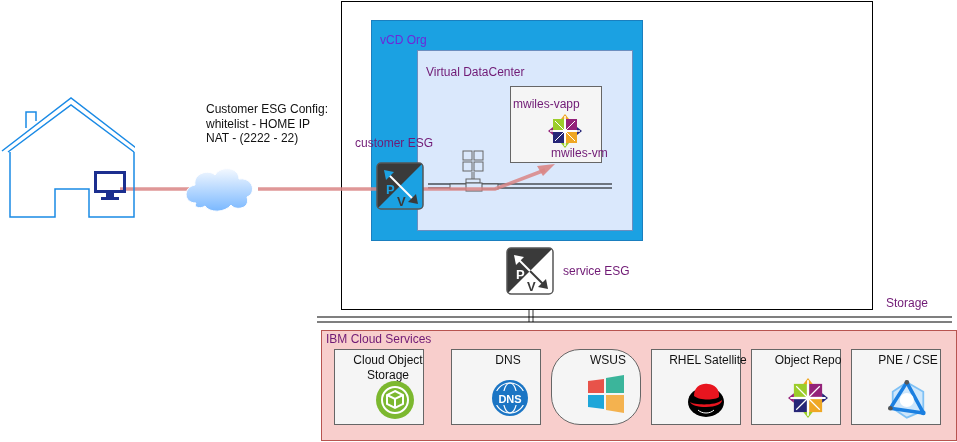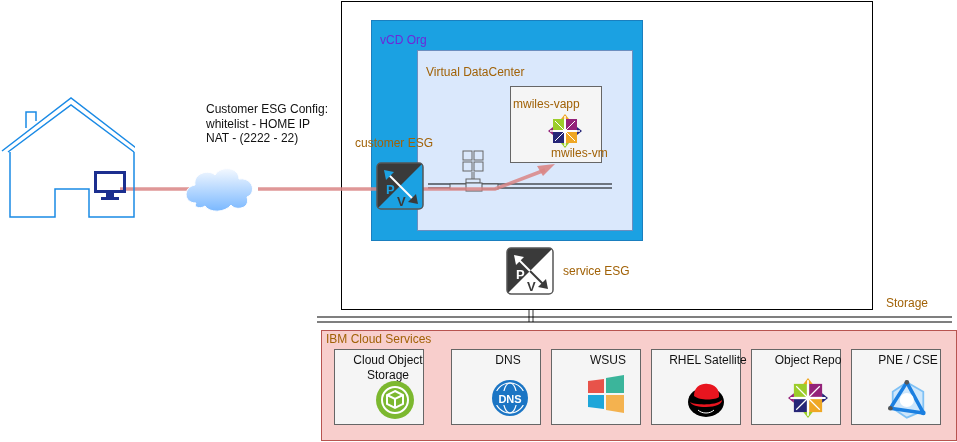--- a/index.html
+++ b/index.html
@@ -1,19 +1,19 @@
 <!DOCTYPE html>
 <html><head>
 <meta charset="utf-8">
 <style>
   html, body { margin:0; padding:0; background:#ffffff; }
   body { width:957px; height:442px; position:relative; overflow:hidden;
          font-family:"Liberation Sans", sans-serif; color:#111; }
   .abs { position:absolute; }
-  .lbl { position:absolute; font-size:12px; line-height:14px; white-space:nowrap; color:#a16207; }
+  .lbl { position:absolute; font-size:12px; line-height:14px; white-space:nowrap; color:#701a75; }
   #outer-box { left:341px; top:1px; width:530px; height:307px; border:1px solid #000; background:#fff; }
   #vcd-org { left:371px; top:20px; width:270px; height:219px; background:#1ba1e2; border:1px solid #1a7fbf; }
   #vdc { left:417px; top:50px; width:214px; height:179px; background:#dae8fc; border:1px solid #6c8ebf; }
   #vapp { left:510px; top:86px; width:90px; height:75px; background:#f5f5f5; border:1px solid #666; }
   #svc-panel { left:321px; top:330px; width:634px; height:109px; background:#f8cecc; border:1px solid #b85450; }
   .svc-card { position:absolute; top:349px; width:88px; height:74px; background:#f5f5f5; border:1px solid #666; }
   .svc-card .svc-label { position:absolute; left:14px; top:3px; font-size:12px; line-height:15px; white-space:normal; width:84px;text-align:center; }
   .svc-card .svc-icon { position:absolute; left:36px; top:26px; width:40px; height:40px; }
   #config-text { left:206px; top:102px; font-size:12px; line-height:14.5px; }
   .esg { position:absolute; width:48px; height:48px; }
@@ -174,21 +174,21 @@
   <div class="svc-label">DNS</div>
   <svg class="svc-icon" style="left:38px;top:28px;" viewBox="0 0 40 40">
     <circle cx="20" cy="20" r="18" fill="#1b75c4"></circle>
     <circle cx="20" cy="20" r="15" fill="none" stroke="#fff" stroke-width="1.2"></circle>
     <ellipse cx="20" cy="20" rx="7" ry="15" fill="none" stroke="#fff" stroke-width="1.2"></ellipse>
     <rect x="4" y="13" width="32" height="14" fill="#1b75c4"></rect>
     <text x="20" y="25" text-anchor="middle" font-family="Liberation Sans, sans-serif" font-weight="bold" font-size="11" fill="#fff">DNS</text>
   </svg>
 </div>
 
-<div class="svc-card" style="left:551px;">
+<div class="svc-card" style="left:551px;border-radius:29px;">
   <div class="svc-label">WSUS</div>
   <svg class="svc-icon" style="left:34px;top:24px;" viewBox="0 0 40 40">
     <polygon points="2,7 18,5 18,19 2,19" fill="#e8534a"></polygon>
     <polygon points="20,4 38,1 38,19 20,19" fill="#3bb59b"></polygon>
     <polygon points="2,21 18,21 18,35 2,33" fill="#1ea6d9"></polygon>
     <polygon points="20,21 38,21 38,39 20,36" fill="#f4b24f"></polygon>
   </svg>
 </div>
 
 <div class="svc-card" style="left:651px;">

